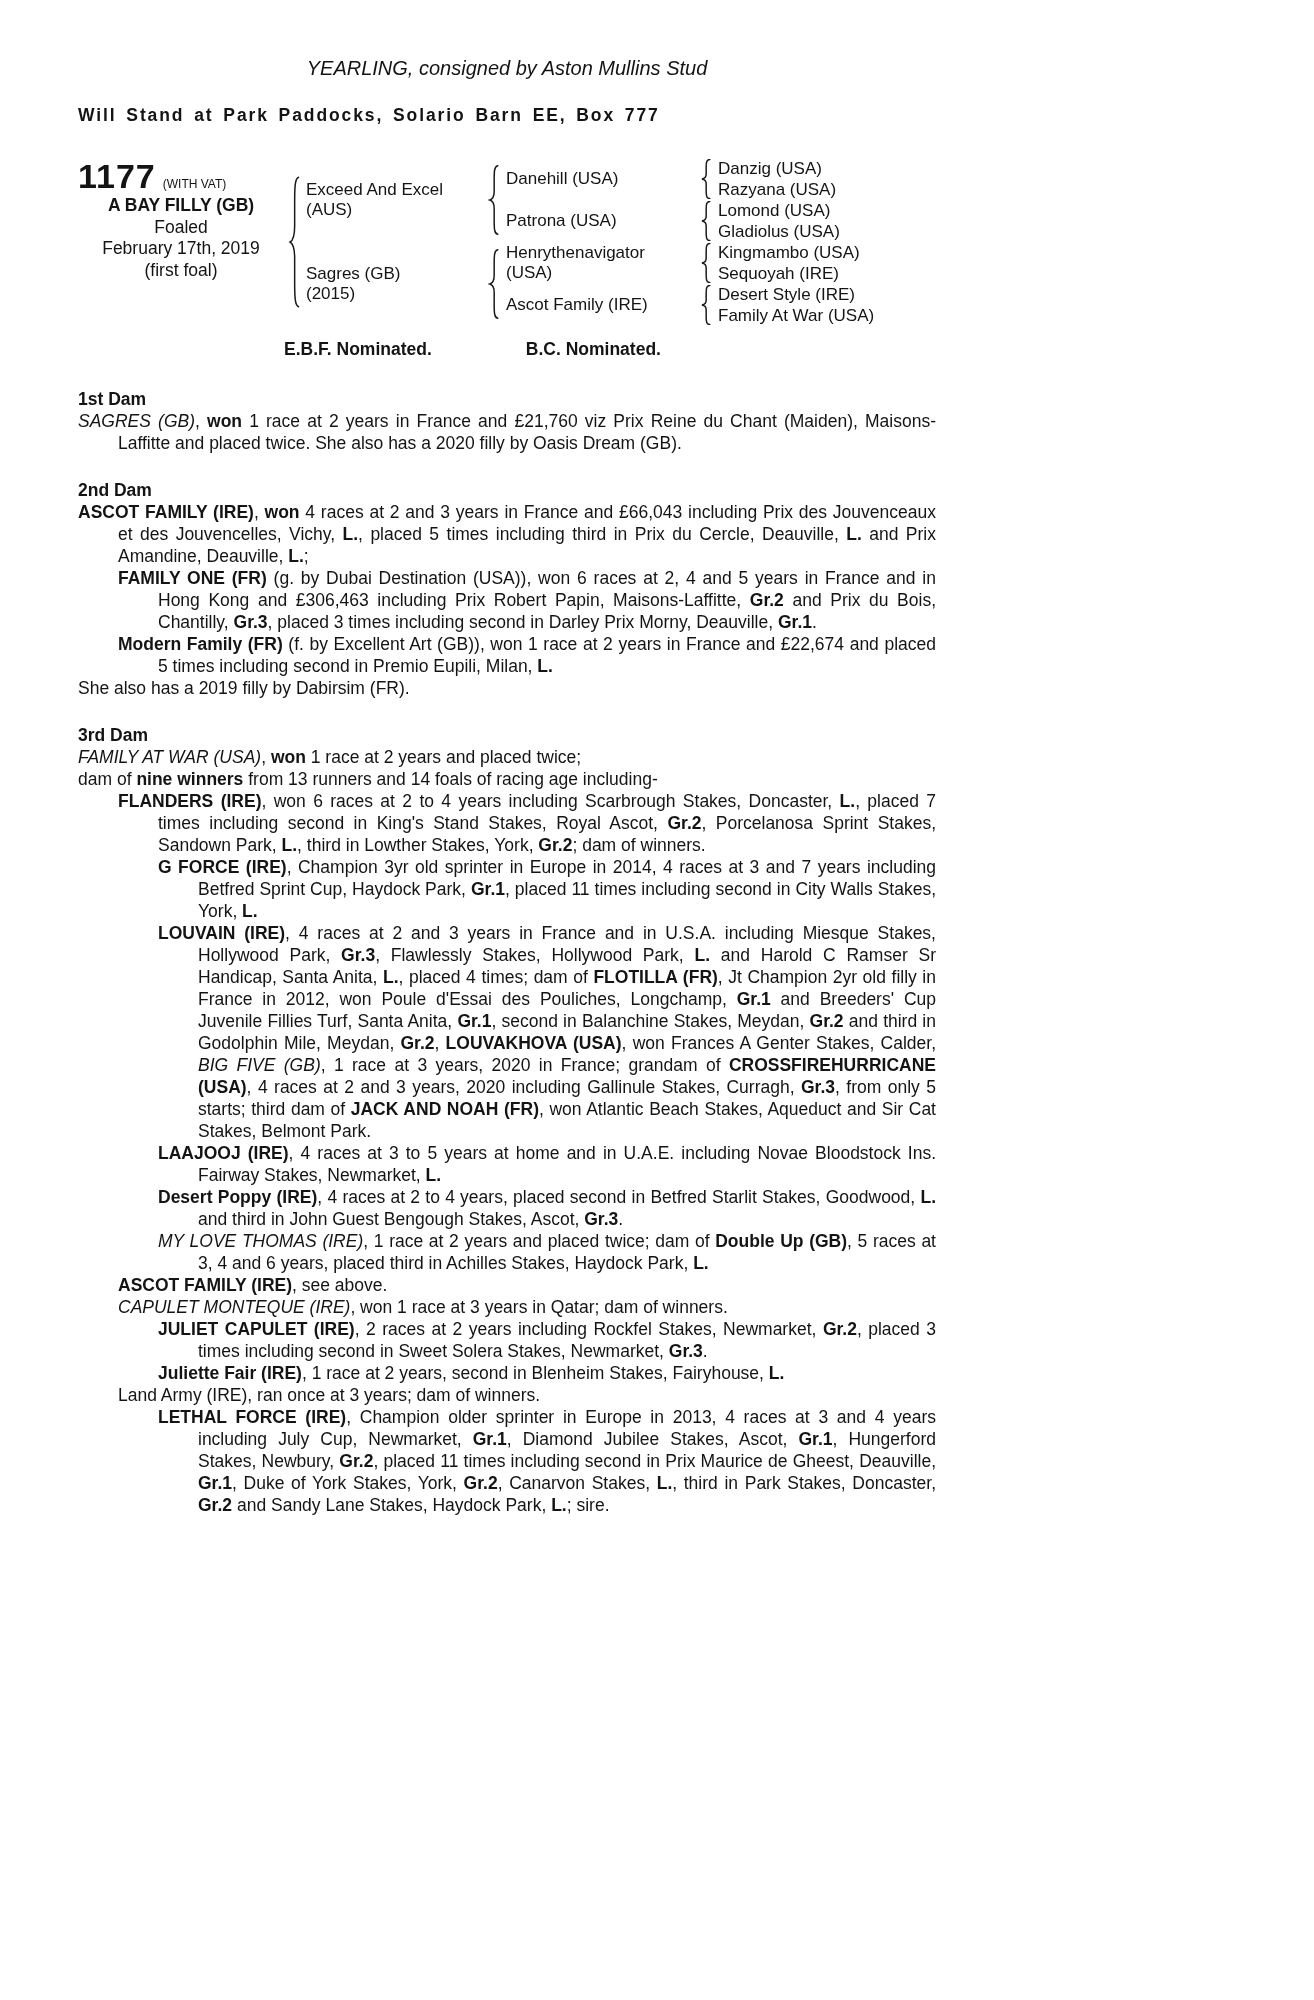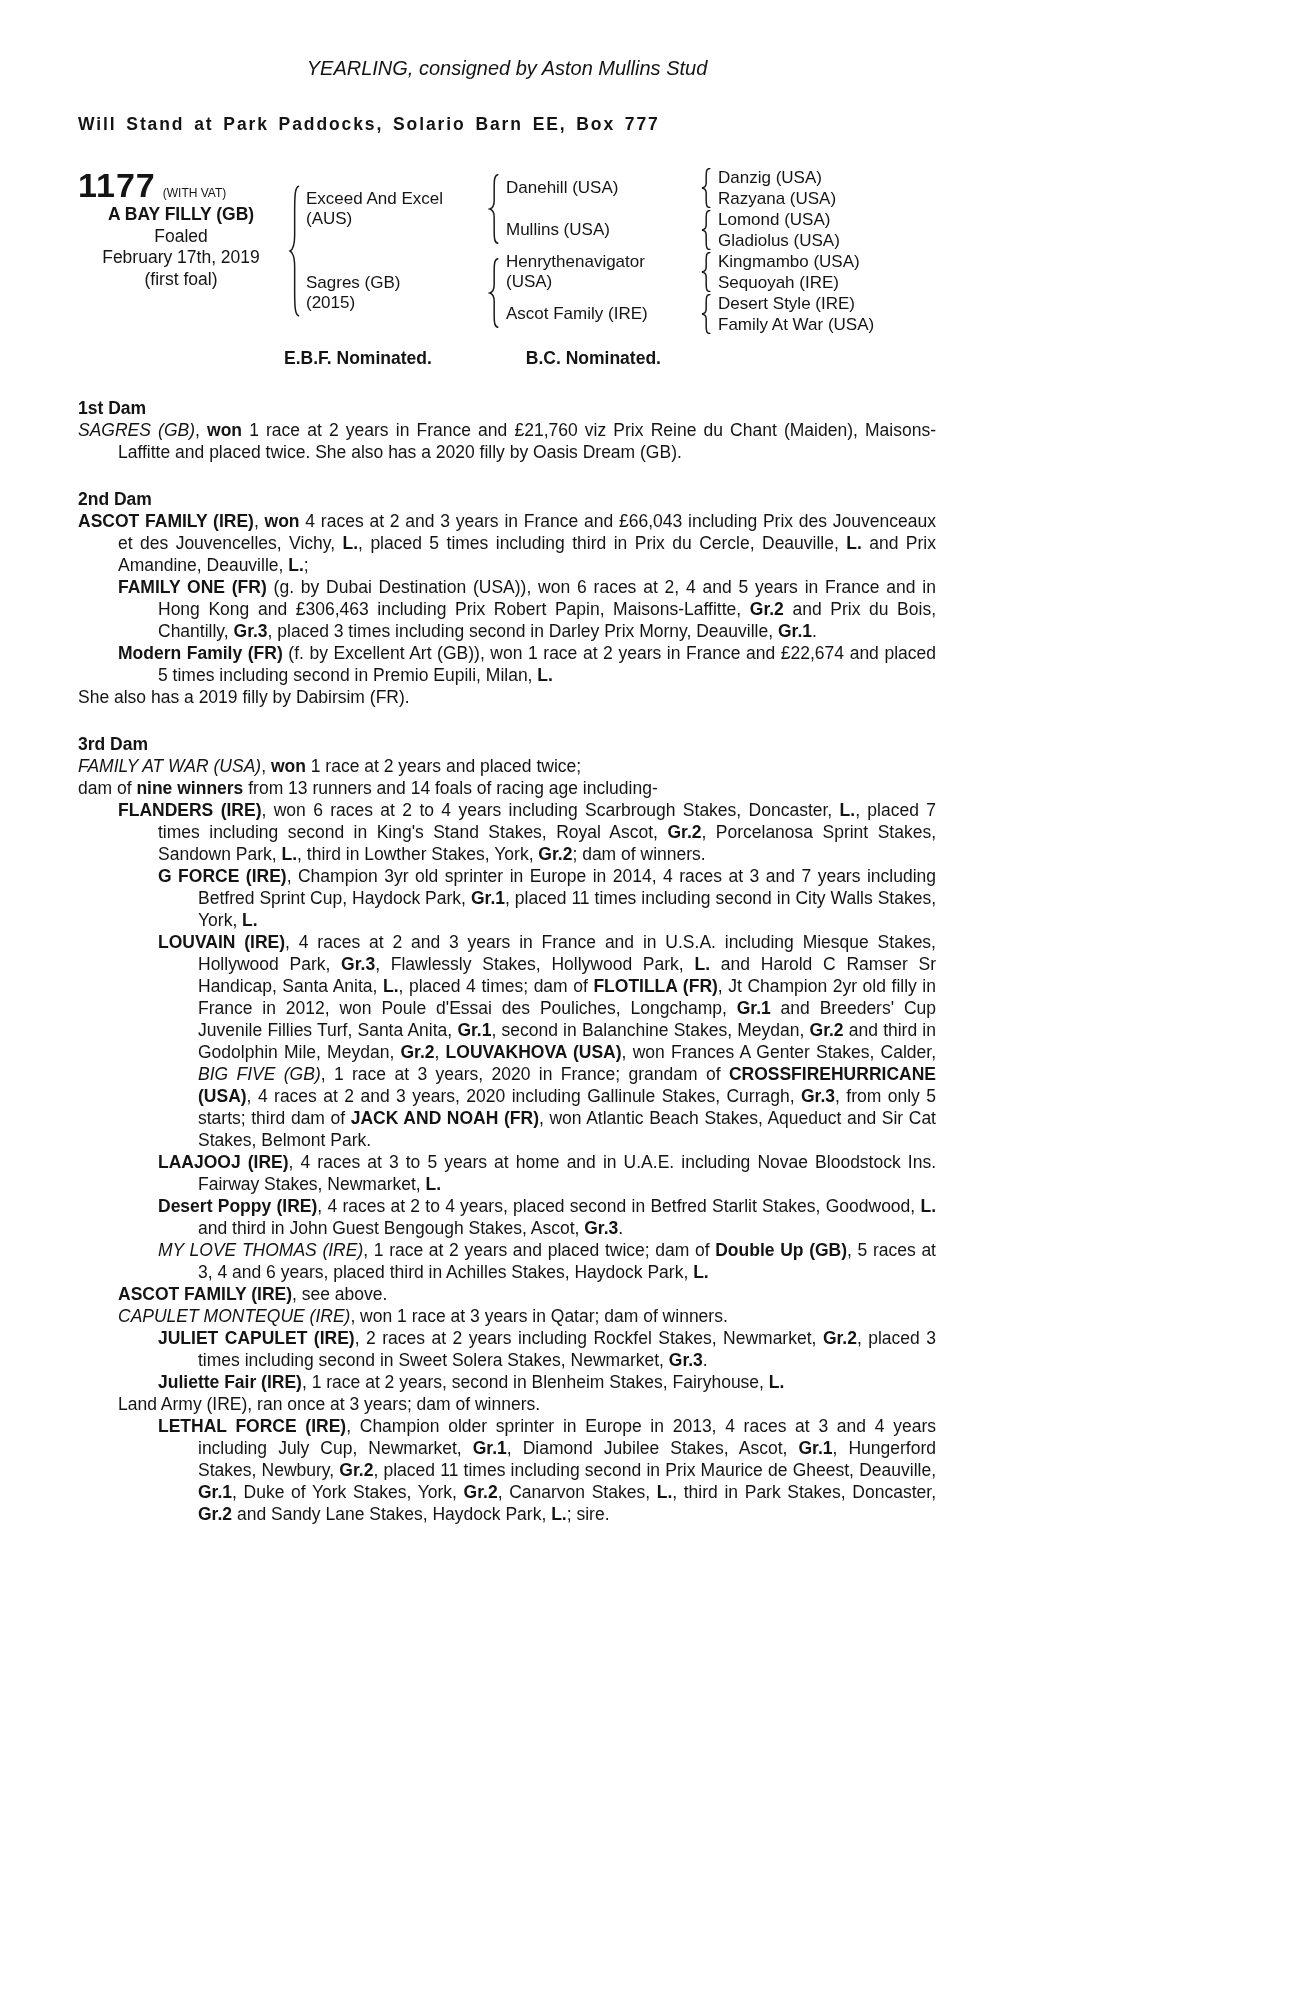--- a/index.html
+++ b/index.html
@@ -7,21 +7,21 @@
   body {
     width:1314px; height:2000px; background:#ffffff; color:#141414;
     font-family:"Liberation Sans", sans-serif;
     font-size:17.5px; line-height:22px;
     -webkit-font-smoothing:antialiased;
   }
   .page { position:relative; width:1314px; height:2000px; overflow:hidden; background:#fff; }
   .content { position:absolute; left:78px; top:56px; width:858px; }
 
   .consignor { text-align:center; font-style:italic; font-size:20px; line-height:24px; }
-  .stand { margin-top:33px; font-weight:bold; font-size:17.5px; letter-spacing:1.9px; word-spacing:3px; }
+  .stand { margin-top:24px; font-weight:bold; font-size:17.5px; letter-spacing:1.9px; word-spacing:3px; }
 
   .pedigree { display:flex; margin-top:32px; align-items:stretch; }
   .lot-col { width:206px; padding-top:2px;text-align:center; }
   .lot-line1 { display:flex; align-items:baseline; gap:7px; }
   .lot-number { font-weight:bold; font-size:34px; line-height:32px; letter-spacing:1px; }
   .lot-vat { font-size:12px; }
   .lot-col .line { line-height:21.5px; }
 
   .ped-grid {
     display:grid;
@@ -101,21 +101,21 @@
           <svg viewBox="0 0 20 100" preserveAspectRatio="none" aria-hidden="true">
               <path d="M15 1 C10 2 9.5 8 9.5 20 L9.5 38 C9.5 45 8 48.5 3 50 C8 51.5 9.5 55 9.5 62 L9.5 80 C9.5 92 10 98 15 99" fill="none" stroke="#1a1a1a" stroke-width="1.5" stroke-linecap="round" vector-effect="non-scaling-stroke"></path>
             </svg>
         </div>
 
         <div class="cell" style="grid-column:3;grid-row:1/3">
           <div>Danehill (USA)</div>
             <div></div>
         </div>
         <div class="cell" style="grid-column:3;grid-row:3/5">
-          <div>Mullins (USA)</div>
+          <div>Patrona (USA)</div>
             <div></div>
         </div>
         <div class="cell" style="grid-column:3;grid-row:5/7">
           <div>Henrythenavigator</div>
             <div>(USA)</div>
         </div>
         <div class="cell" style="grid-column:3;grid-row:7/9">
           <div>Ascot Family (IRE)</div>
             <div></div>
         </div>

